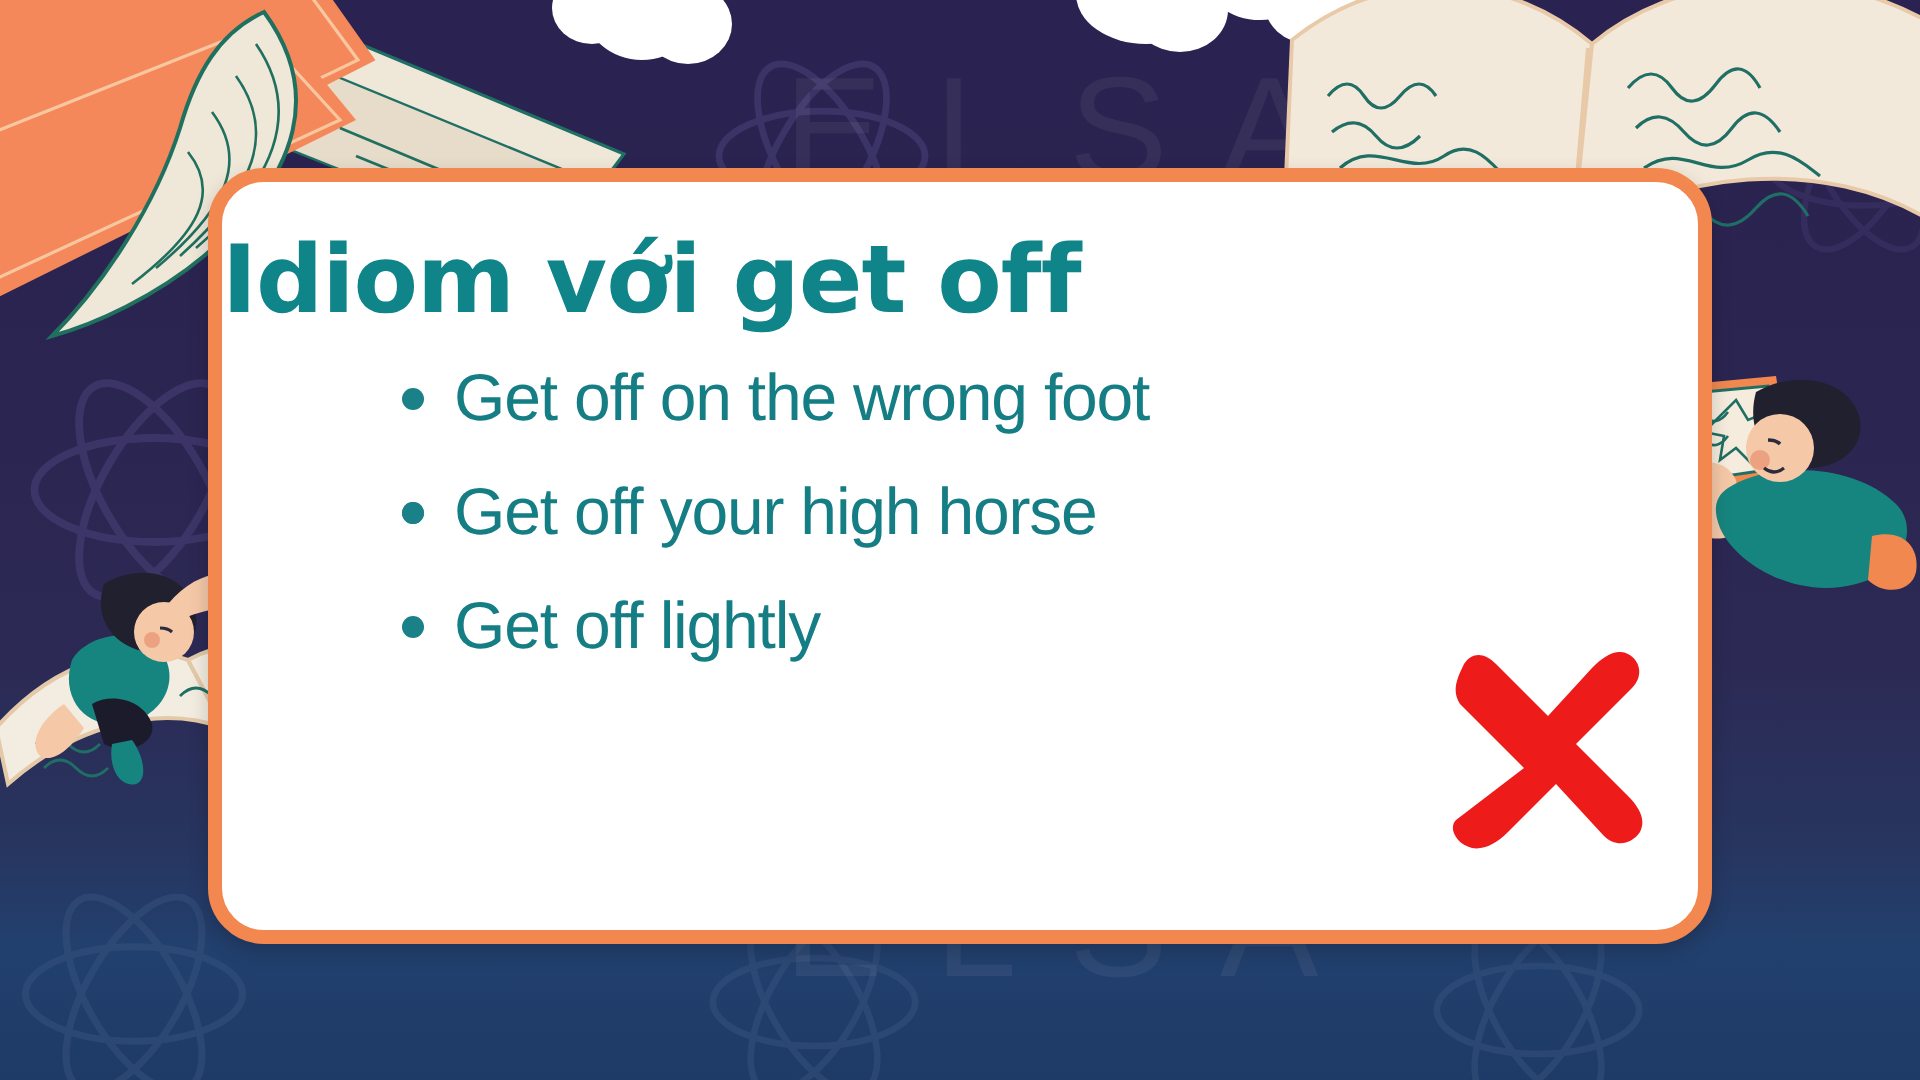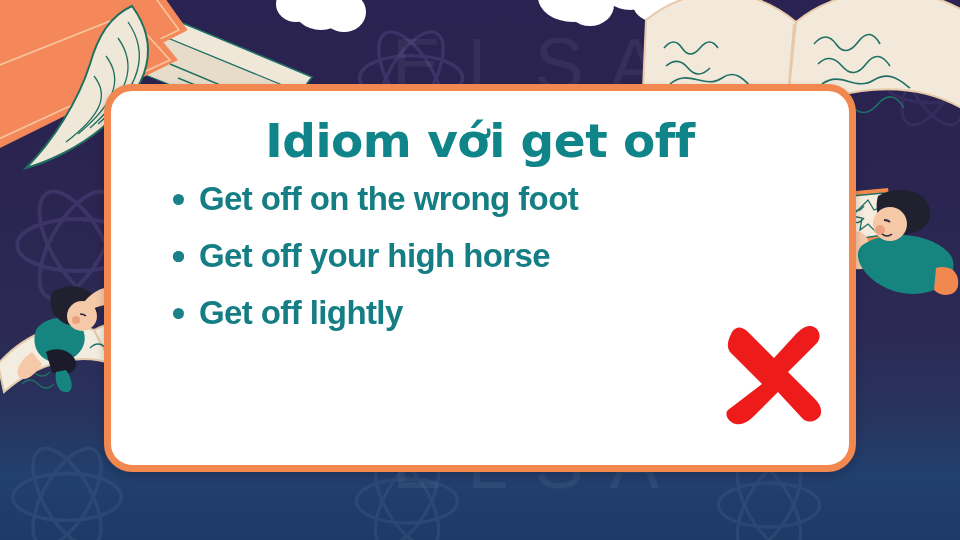--- a/index.html
+++ b/index.html
@@ -34,30 +34,30 @@
   #card{
     position:absolute;left:104px;top:84px;width:752px;height:388px;
     background:#ffffff;
     border:7px solid #f2884f;
     border-radius:28px;
     box-sizing:border-box;
     box-shadow:0 4px 10px rgba(0,0,0,.18);
     overflow:hidden;
   }
   #title{
-    text-align:center;
+    text-align:left;
     color:#0f8489;
     font-size:47px;
     font-weight:bold;
     letter-spacing:-0.5px;
     margin:22px 0 2px 0;
     font-family:"DejaVu Sans", sans-serif;
   }
   ul#bullets{
-    list-style:none;margin:0;padding:0 0 0 88px;font-weight:bold;
+    list-style:none;margin:0;padding:0 0 0 116px;
   }
   ul#bullets li{
     position:relative;
     color:#157d84;
     font-size:33px;
     line-height:57px;
     letter-spacing:-0.6px;
     white-space:nowrap;
   }
   ul#bullets li .dot{

